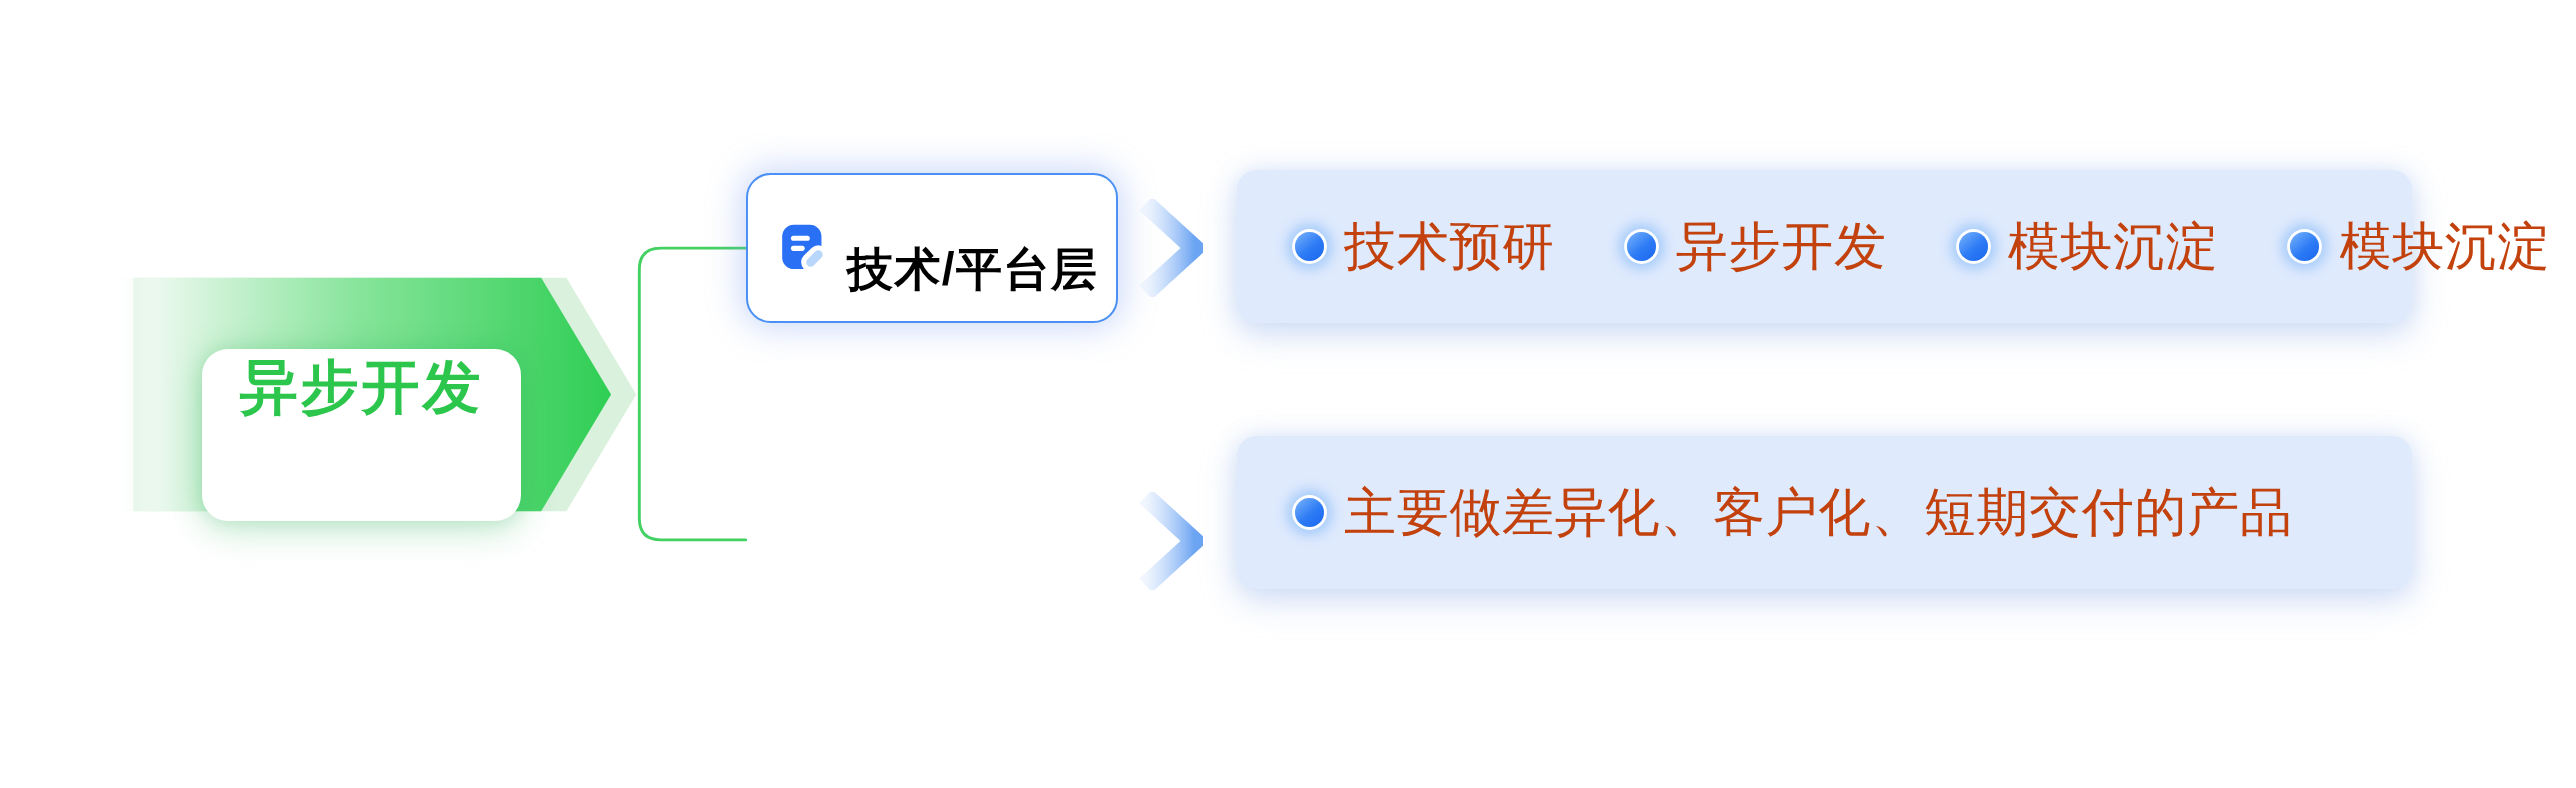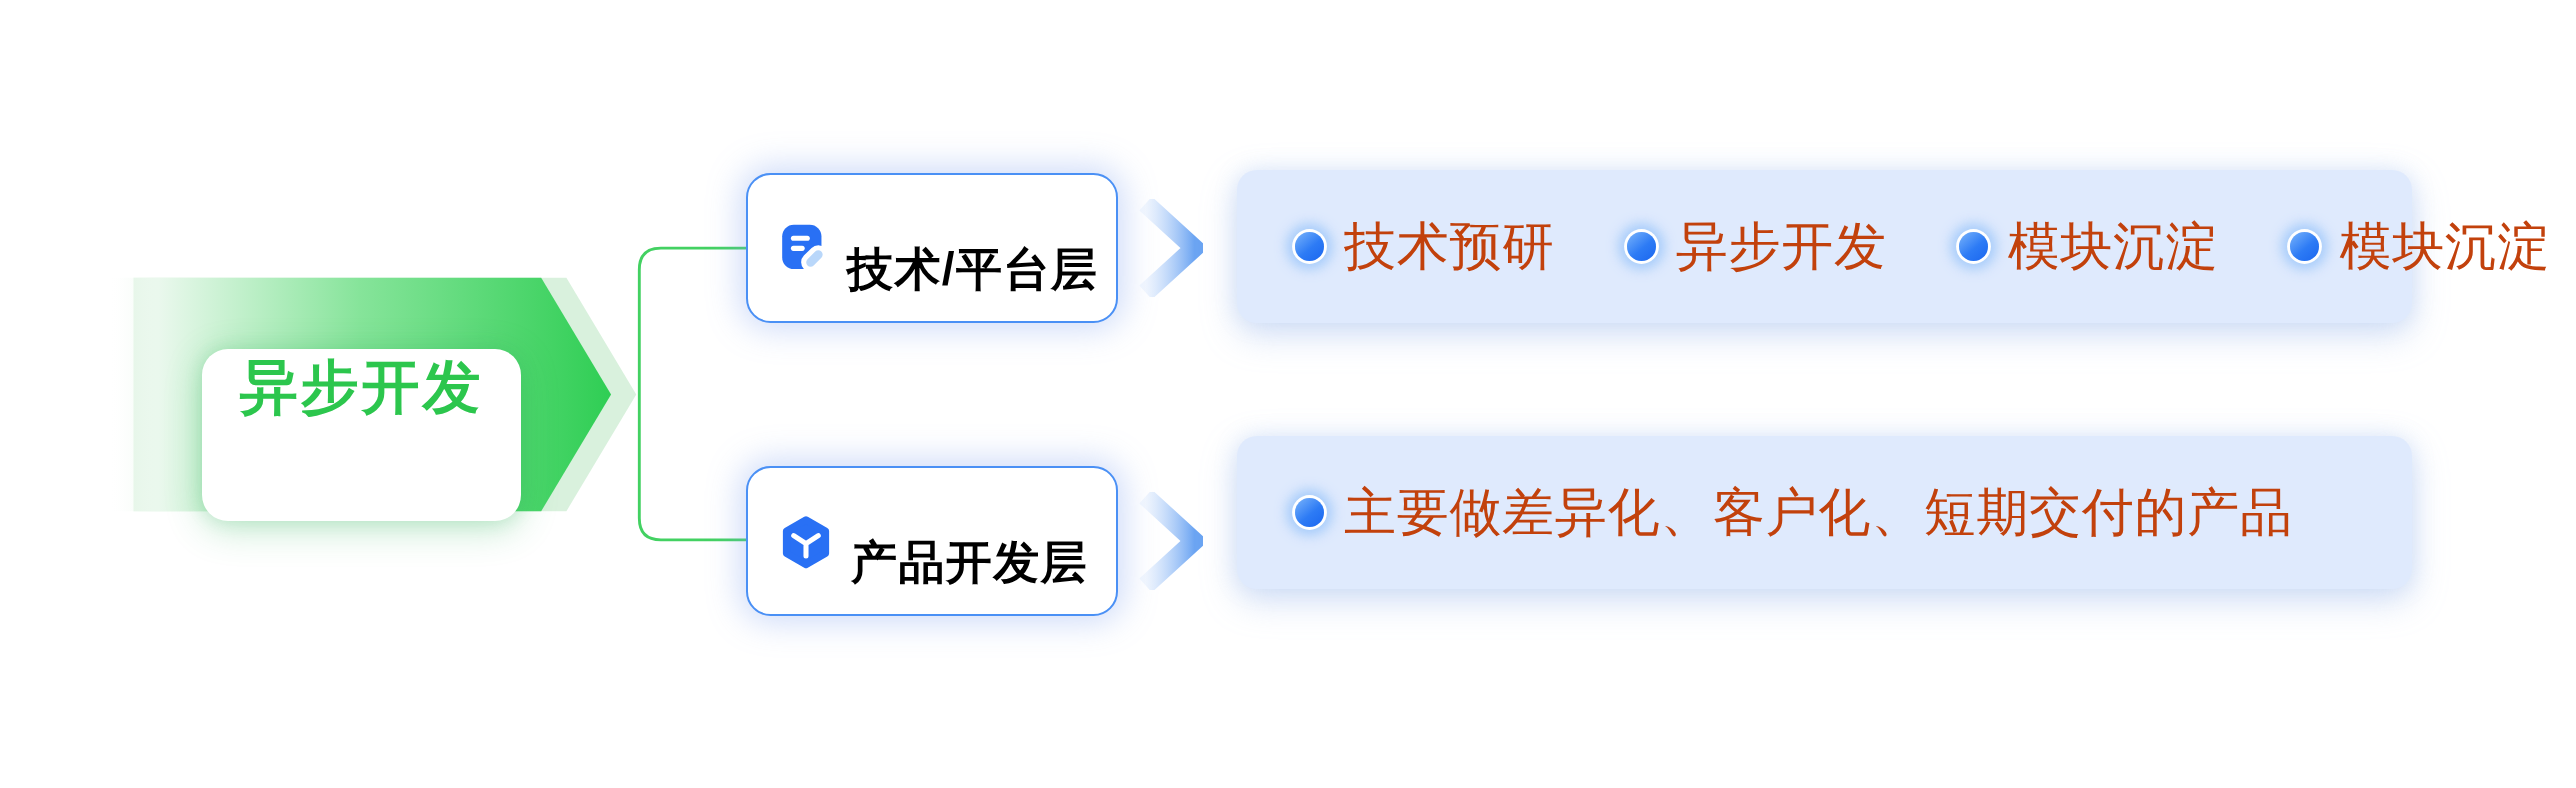--- a/index.html
+++ b/index.html
@@ -86,27 +86,20 @@
   <div class="abs node node-top">
     <svg width="48" height="48" viewBox="0 0 66 66" xmlns="http://www.w3.org/2000/svg">
       <rect x="3" y="1" width="54" height="61" rx="16" fill="#2970f4"></rect>
       <rect x="15" y="16" width="26" height="7" rx="3.5" fill="#ffffff"></rect>
       <rect x="15" y="30" width="19" height="7" rx="3.5" fill="#ffffff"></rect>
       <rect x="30" y="38" width="34" height="19" rx="9.5" fill="#b9d7fa" stroke="#ffffff" stroke-width="7" transform="rotate(-45 47 47)"></rect>
     </svg>
     <span class="node-label">技术/平台层</span>
   </div>
 
-  <div class="abs node node-bottom">
-    <svg width="52" height="55" viewBox="0 0 72 76" xmlns="http://www.w3.org/2000/svg">
-      <polygon points="36,8 63,23.5 63,54.5 36,70 9,54.5 9,23.5" fill="#2970f4" stroke="#2970f4" stroke-width="10" stroke-linejoin="round"></polygon>
-      <path d="M36,41 L19,30 M36,41 L53,30 M36,41 L36,58" fill="none" stroke="#ffffff" stroke-width="7" stroke-linecap="round"></path>
-    </svg>
-    <span class="node-label">产品开发层</span>
-  </div>
 
   <svg class="abs chevron-svg chevron-top" viewBox="0 0 92 136" xmlns="http://www.w3.org/2000/svg">
     <defs>
       <linearGradient id="cg" x1="0%" y1="0%" x2="100%" y2="0%">
         <stop offset="0%" stop-color="#e4eefd" stop-opacity="0.55"></stop>
         <stop offset="100%" stop-color="#6ba4f2"></stop>
       </linearGradient>
     </defs>
     <polyline points="12,6 80,68 12,130" fill="none" stroke="url(#cg)" stroke-width="26"></polyline>
   </svg>

